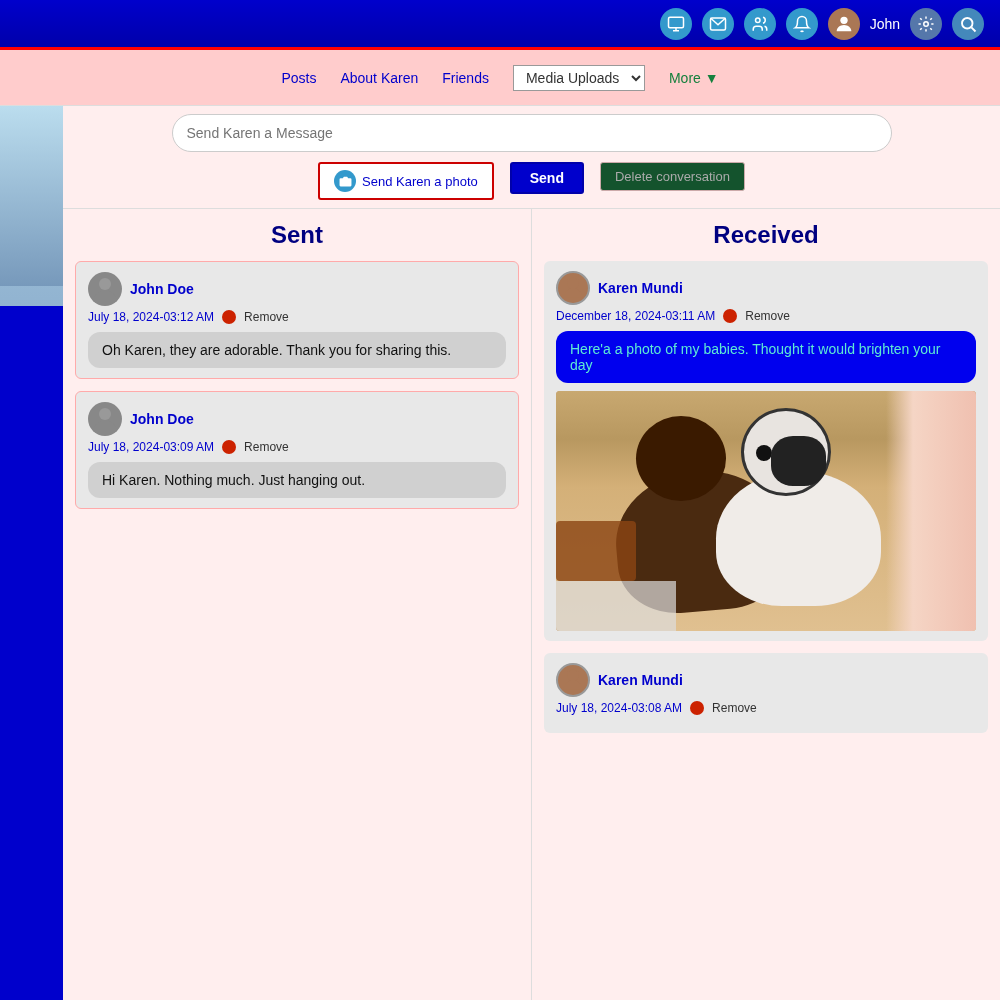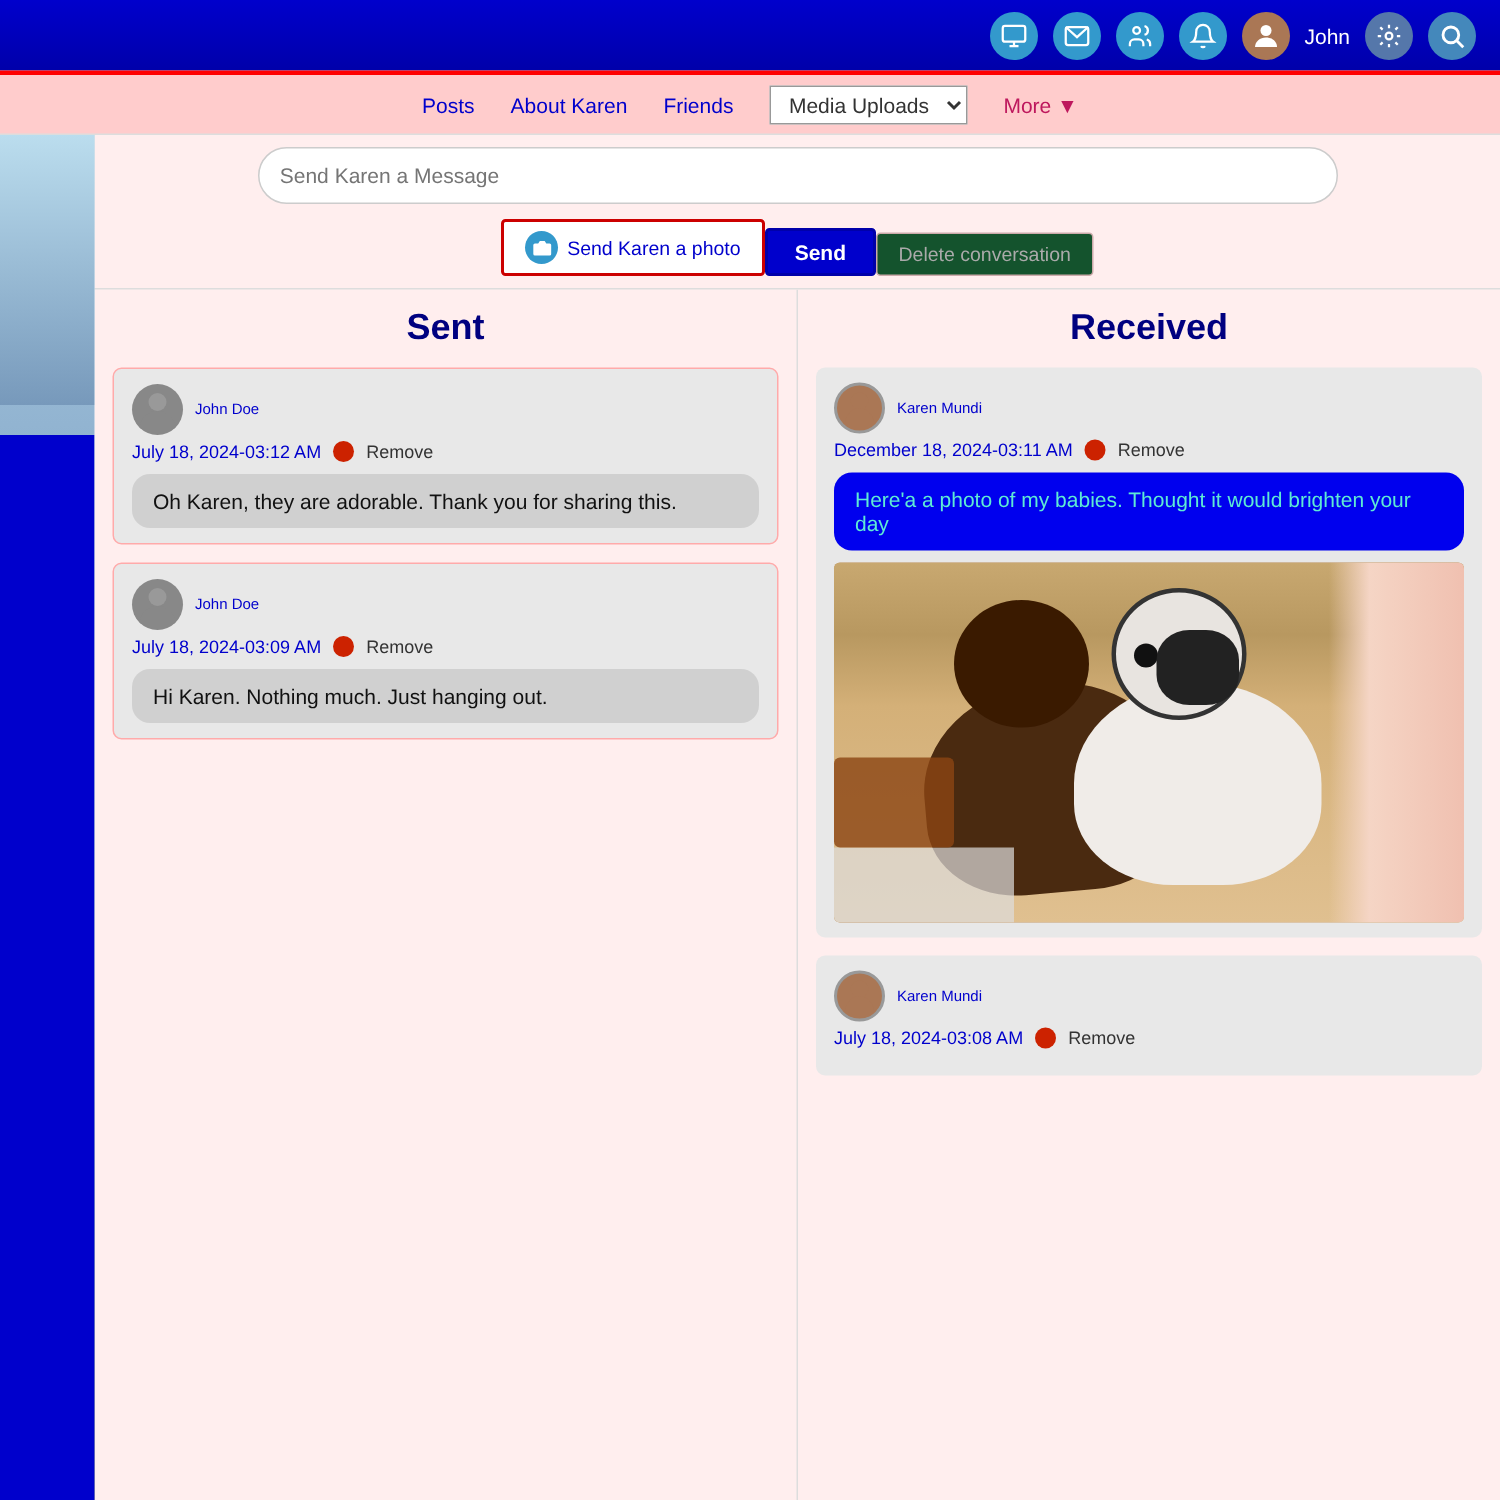--- a/index.html
+++ b/index.html
@@ -36,21 +36,21 @@
 
     .user-name-label {
       color: white;
       font-weight: normal;
       font-size: 14px;
     }
 
     
     .secondary-nav {
       background: #ffcccc;
-      height: 40px;
+      height: 56px;
       display: flex;
       align-items: center;
       justify-content: center;
       gap: 24px;
       border-bottom: 1px solid #ddd;
     }
 
     .secondary-nav a {
       color: #0000cc;
       text-decoration: none;
@@ -60,21 +60,21 @@
     .dropdown-select {
       background: white;
       border: 1px solid #999;
       padding: 3px 8px;
       font-size: 14px;
       color: #333;
       cursor: pointer;
     }
 
     .more-btn {
-      color: #be185d;
+      color: #15803d;
       font-size: 14px;
       cursor: pointer;
       background: none;
       border: none;
     }
 
     
     .main-content {
       display: flex;
       height: 910px;
@@ -151,22 +151,22 @@
       padding: 10px 14px;
       border-radius: 20px;
       border: 1px solid #ccc;
       font-size: 14px;
       outline: none;
       background: white;
     }
 
     .compose-buttons {
       display: flex;
-      gap: 0;
-      align-items: flex-end;
+      gap: 16px;
+      align-items: flex-start;
     }
 
     .send-photo-btn {
       background: white;
       border: 2px solid #cc0000;
       color: #0000cc;
       padding: 6px 14px;
       font-size: 13px;
       cursor: pointer;
       border-radius: 3px;
@@ -254,22 +254,22 @@
     }
 
     
     .person-svg {
       width: 34px;
       height: 34px;
     }
 
     .sender-name {
       color: #0000cc;
-      font-size: 10px;
-      font-weight: normal;
+      font-size: 14px;
+      font-weight: bold;
       text-decoration: none;
     }
 
     .message-meta {
       display: flex;
       align-items: center;
       gap: 8px;
       margin-bottom: 8px;
     }
 

